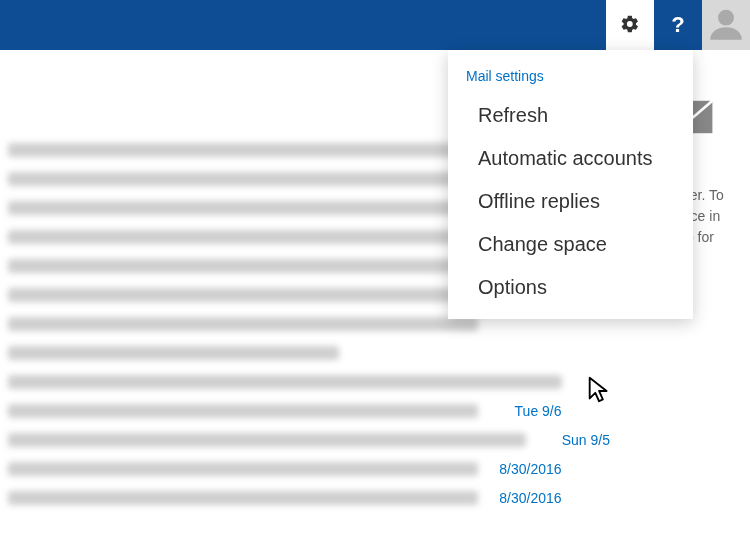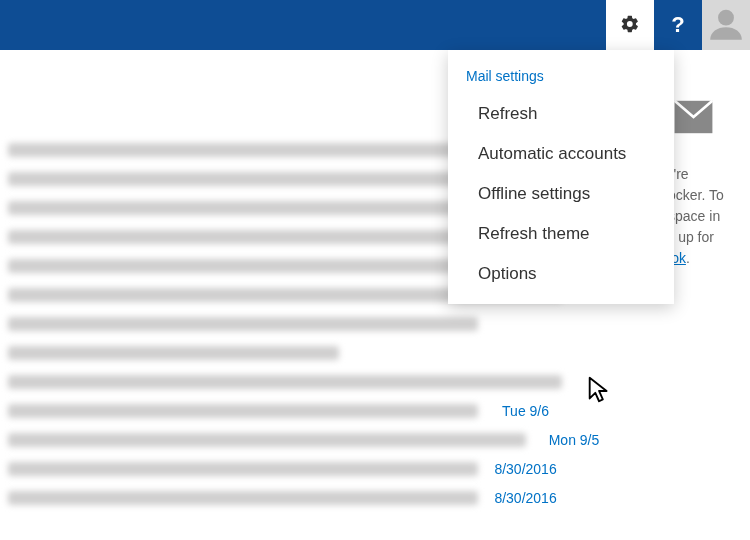--- a/index.html
+++ b/index.html
@@ -64,21 +64,21 @@
     filter: blur(3px);
     margin-right: 12px;
   }
   .mail-subject.short { max-width: 55%; }
   .mail-subject.med { max-width: 78%; }
   .mail-subject.long { max-width: 92%; }
   .mail-date {
     color: #0072c6;
     font-size: 14px;
     white-space: nowrap;
-    text-align: center;
+    text-align: right;
     min-width: 72px;
   }
 
   .rightpane {
     width: 124px;
     padding: 40px 10px 0 0;
     color: #666;
     font-size: 14px;
     line-height: 1.5;
     position: relative;
@@ -88,34 +88,34 @@
     height: 60px;
     margin: 0 0 14px 0;
     color: #888;
   }
   .rightpane a { color: #0072c6; text-decoration: underline; }
 
   .settings-menu {
     position: absolute;
     top: 50px;
     left: 448px;
-    width: 226px;
+    width: 245px;
     background: #fff;
     box-shadow: 0 4px 16px rgba(0,0,0,0.2);
     padding: 14px 0 10px 0;
     z-index: 10;
   }
   .settings-header {
     padding: 4px 18px 10px 18px;
     color: #0072c6;
     font-size: 14px;
   }
   .settings-item {
     padding: 10px 18px 10px 30px;
-    font-size: 17px;
+    font-size: 20px;
     color: #333;
     cursor: pointer;
   }
 
   .cursor {
     position: absolute;
     top: 375px;
     left: 585px;
     z-index: 20;
     pointer-events: none;
@@ -181,21 +181,21 @@
       </div>
     <div class="mail-row">
         <div class="mail-subject long"></div>
       </div>
     <div class="mail-row">
       <div class="mail-subject med"></div>
       <div class="mail-date">Tue 9/6</div>
     </div>
     <div class="mail-row">
       <div class="mail-subject long"></div>
-      <div class="mail-date">Mon 9/5</div>
+      <div class="mail-date">Sun 9/5</div>
     </div>
     <div class="mail-row">
       <div class="mail-subject med"></div>
       <div class="mail-date">8/30/2016</div>
     </div>
     <div class="mail-row">
       <div class="mail-subject med"></div>
       <div class="mail-date">8/30/2016</div>
     </div>
   </div>
@@ -218,22 +218,22 @@
       <a href="#">e Outlook</a><span>.</span>
     </div>
   </div>
 
 </div>
 
 <div class="settings-menu">
   <div class="settings-header">Mail settings</div>
   <div class="settings-item">Refresh</div>
   <div class="settings-item">Automatic accounts</div>
-  <div class="settings-item">Offline settings</div>
-  <div class="settings-item">Refresh theme</div>
+  <div class="settings-item">Offline replies</div>
+  <div class="settings-item">Change space</div>
   <div class="settings-item">Options</div>
 </div>
 
 <div class="cursor">
   <svg viewBox="0 0 32 32">
     <path d="M5 3 L5 25 L11 19 L15 28 L19 26 L15 17 L23 17 Z" fill="#fff" stroke="#000" stroke-width="2" stroke-linejoin="round"></path>
   </svg>
 </div>
 
 </body></html>

